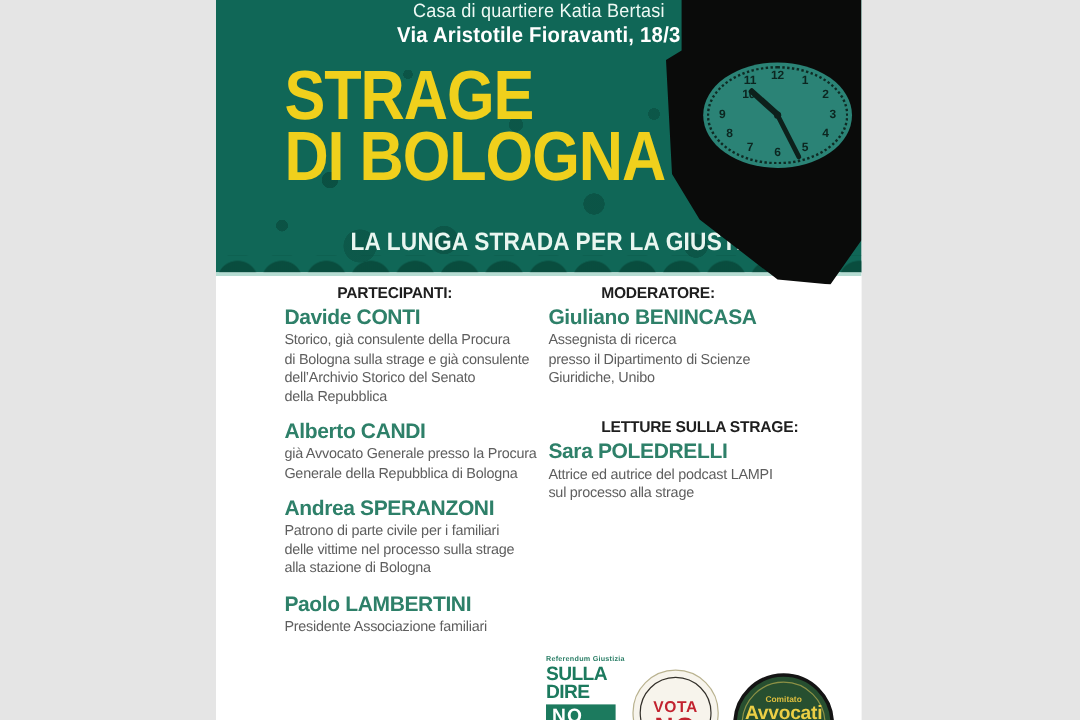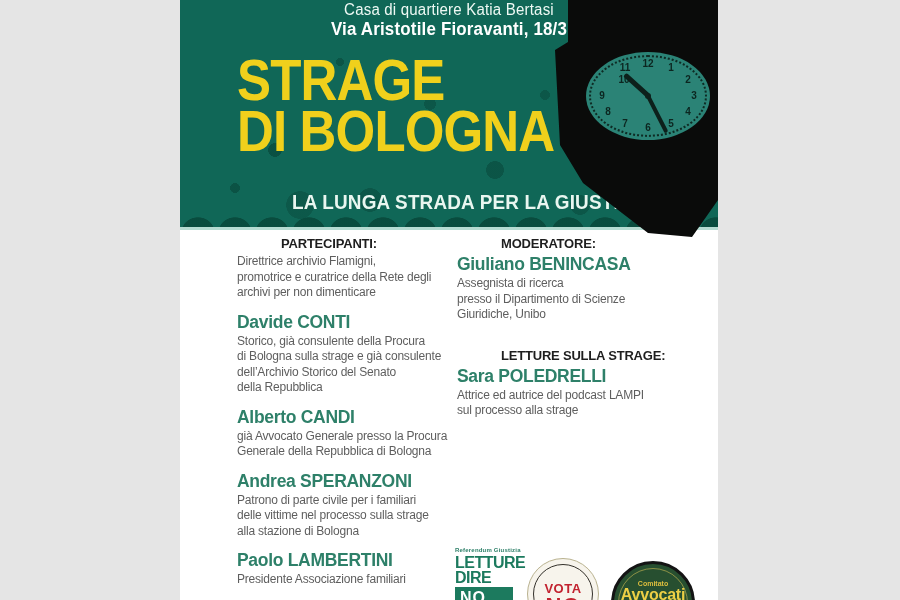--- a/index.html
+++ b/index.html
@@ -134,23 +134,20 @@
       <span class="clock-num">11</span>
       <div class="hand hour"></div>
       <div class="hand minute"></div>
       <div class="clock-cap"></div>
     </div>
 
     <div class="content">
       <div class="col col-left">
         <div class="section-label">PARTECIPANTI:</div>
         <div>
-          <div class="bio">Direttrice archivio Flamigni,
-promotrice e curatrice della Rete degli
-archivi per non dimenticare</div>
         </div>
         <div>
           <div class="person-name">Davide CONTI</div>
           <div class="bio">Storico, già consulente della Procura
 di Bologna sulla strage e già consulente
 dell’Archivio Storico del Senato
 della Repubblica</div>
         </div>
         <div>
           <div class="person-name">Alberto CANDI</div>
@@ -183,21 +180,21 @@
           <div class="person-name">Sara POLEDRELLI</div>
           <div class="bio">Attrice ed autrice del podcast LAMPI
 sul processo alla strage</div>
         </div>
       </div>
     </div>
 
     <div class="logos">
       <div class="logo-giusto">
         <div class="lg-ref">Referendum Giustizia</div>
-        <div class="lg-big">LETTURE</div>
+        <div class="lg-big">SULLA</div>
         <div class="lg-big">DIRE</div>
         <div class="lg-no">NO</div>
       </div>
       <div class="badge logo-vota">
         <div class="vota-line1">VOTA</div>
         <div class="vota-line2">NO</div>
       </div>
       <div class="badge logo-avv">
         <div class="avv-line1">Comitato</div>
         <div class="avv-line2">Avvocati</div>

